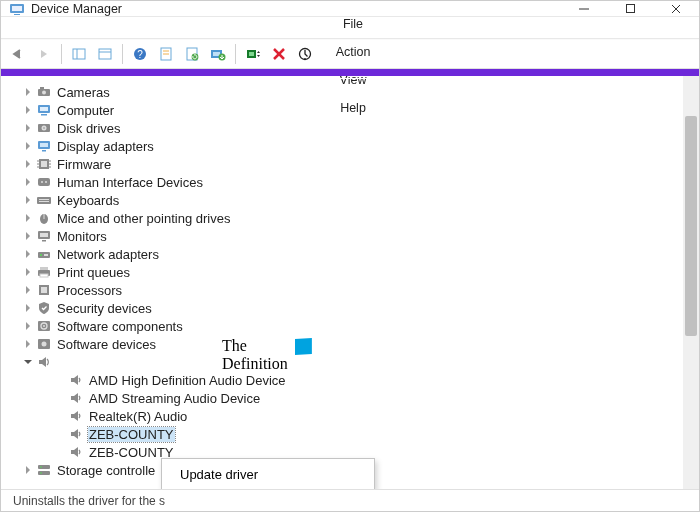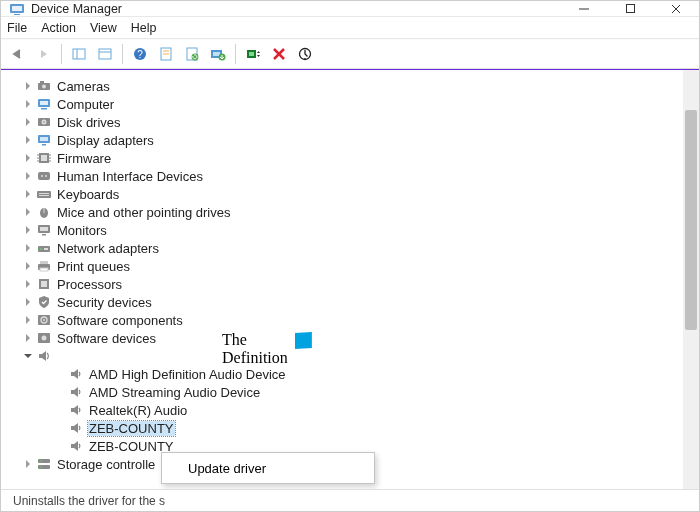--- a/index.html
+++ b/index.html
@@ -6,42 +6,42 @@
   html, body { margin: 0; padding: 0; font-family: "Segoe UI", Arial, sans-serif; background: #fff; }
   .window { width: 700px; height: 512px; border: 1px solid #ccc; display: flex; flex-direction: column; position: relative; background: #fff; }
   
   .titlebar { height: 16px; display: flex; align-items: center; padding-left: 8px; border-bottom: 1px solid #e8e8e8; }
   .titlebar .icon { width: 16px; height: 16px; margin-right: 6px; }
   .titlebar .title { font-size: 12.5px; color: #222; flex: 1; }
   .winbtns { display: flex; }
   .winbtn { width: 46px; height: 32px; display: flex; align-items: center; justify-content: center; }
   .winbtn svg { stroke: #333; }
   
-  .menubar { height: 22px; display: flex; align-items: center; padding-left: 6px; font-size: 12.5px; gap: 14px; color: #222; border-bottom: 1px solid #e8e8e8; }
+  .menubar { height: 22px; display: flex; align-items: center; padding-left: 6px; font-size: 12.5px; gap: 14px; color: #222; border-bottom: 1px solid #e8e8e8; flex-direction: column; }
   
   .toolbar { height: 30px; display: flex; align-items: center; padding-left: 6px; gap: 4px; border-bottom: 1px solid #e0e0e0; border-top: 1px solid #fafafa; }
   .tb { width: 22px; height: 22px; display: flex; align-items: center; justify-content: center; border: 1px solid transparent; }
   .tsep { width: 1px; height: 20px; background: #d0d0d0; margin: 0 2px; }
   
-  .content { flex: 1; display: flex; position: relative; overflow: hidden; border-top: 1px solid #6d28d9; }
+  .content { flex: 1; display: flex; position: relative; overflow: hidden; border-top: 7px solid #6d28d9; }
   .tree-wrap { flex: 1; border: 1px solid #fff; margin: 2px; position: relative; overflow: hidden; }
   .tree { padding: 4px 0 0 4px; font-size: 13px; color: #222; user-select: none; position: relative; }
   .node { display: flex; align-items: center; height: 18px; padding-left: 14px; white-space: nowrap; }
   .node .exp { width: 12px; height: 12px; display: flex; align-items: center; justify-content: center; margin-right: 2px; }
   .node .devicon { width: 16px; height: 16px; margin-right: 4px; display: inline-flex; align-items: center; justify-content: center; }
   .node.child { padding-left: 46px; }
   .node.selected span.label { background: #cce4f7; outline: 1px dotted #888; }
   .chev { }
   .chev svg { fill: #9a9a9a; }
   .chev.open svg { fill: #555; }
   
   .vscroll { position: absolute; right: 0; top: 0; bottom: 0; width: 16px; background: #f0f0f0; }
   .vt { position: absolute; left: 2px; right: 2px; top: 40px; height: 220px; background: #c0c0c0; border-radius: 2px; }
   
-  .ctxmenu { position: absolute; left: 160px; top: 382px; width: 214px; background: #fff; border: 1px solid #c4c4c4; box-shadow: 2px 3px 6px rgba(0,0,0,0.18); font-size: 13px; padding: 3px 8px; z-index: 10; text-align: center; }
+  .ctxmenu { position: absolute; left: 160px; top: 382px; width: 214px; background: #fff; border: 1px solid #c4c4c4; box-shadow: 2px 3px 6px rgba(0,0,0,0.18); font-size: 13px; padding: 3px 0; z-index: 10; text-align: center; }
   .ctxitem { height: 24px; display: flex; align-items: center; padding-left: 18px; }
   
   .status { height: 22px; border-top: 1px solid #e0e0e0; font-size: 12px; color: #444; display: flex; align-items: center; padding-left: 12px; }
   
   .watermark { position: absolute; left: 218px; top: 258px; font-family: Georgia, "Times New Roman", serif; font-size: 16px; color: #000; line-height: 1.15; pointer-events: none; z-index: 3; }
   .wmsq { display: inline-block; width: 17px; height: 17px; background: #00a3e0; vertical-align: top; margin-top: 1px; clip-path: polygon(0 6%, 100% 0, 100% 94%, 0 100%);}
   .label { padding: 0 1px; }
 </style>
 </head>
 <body>

